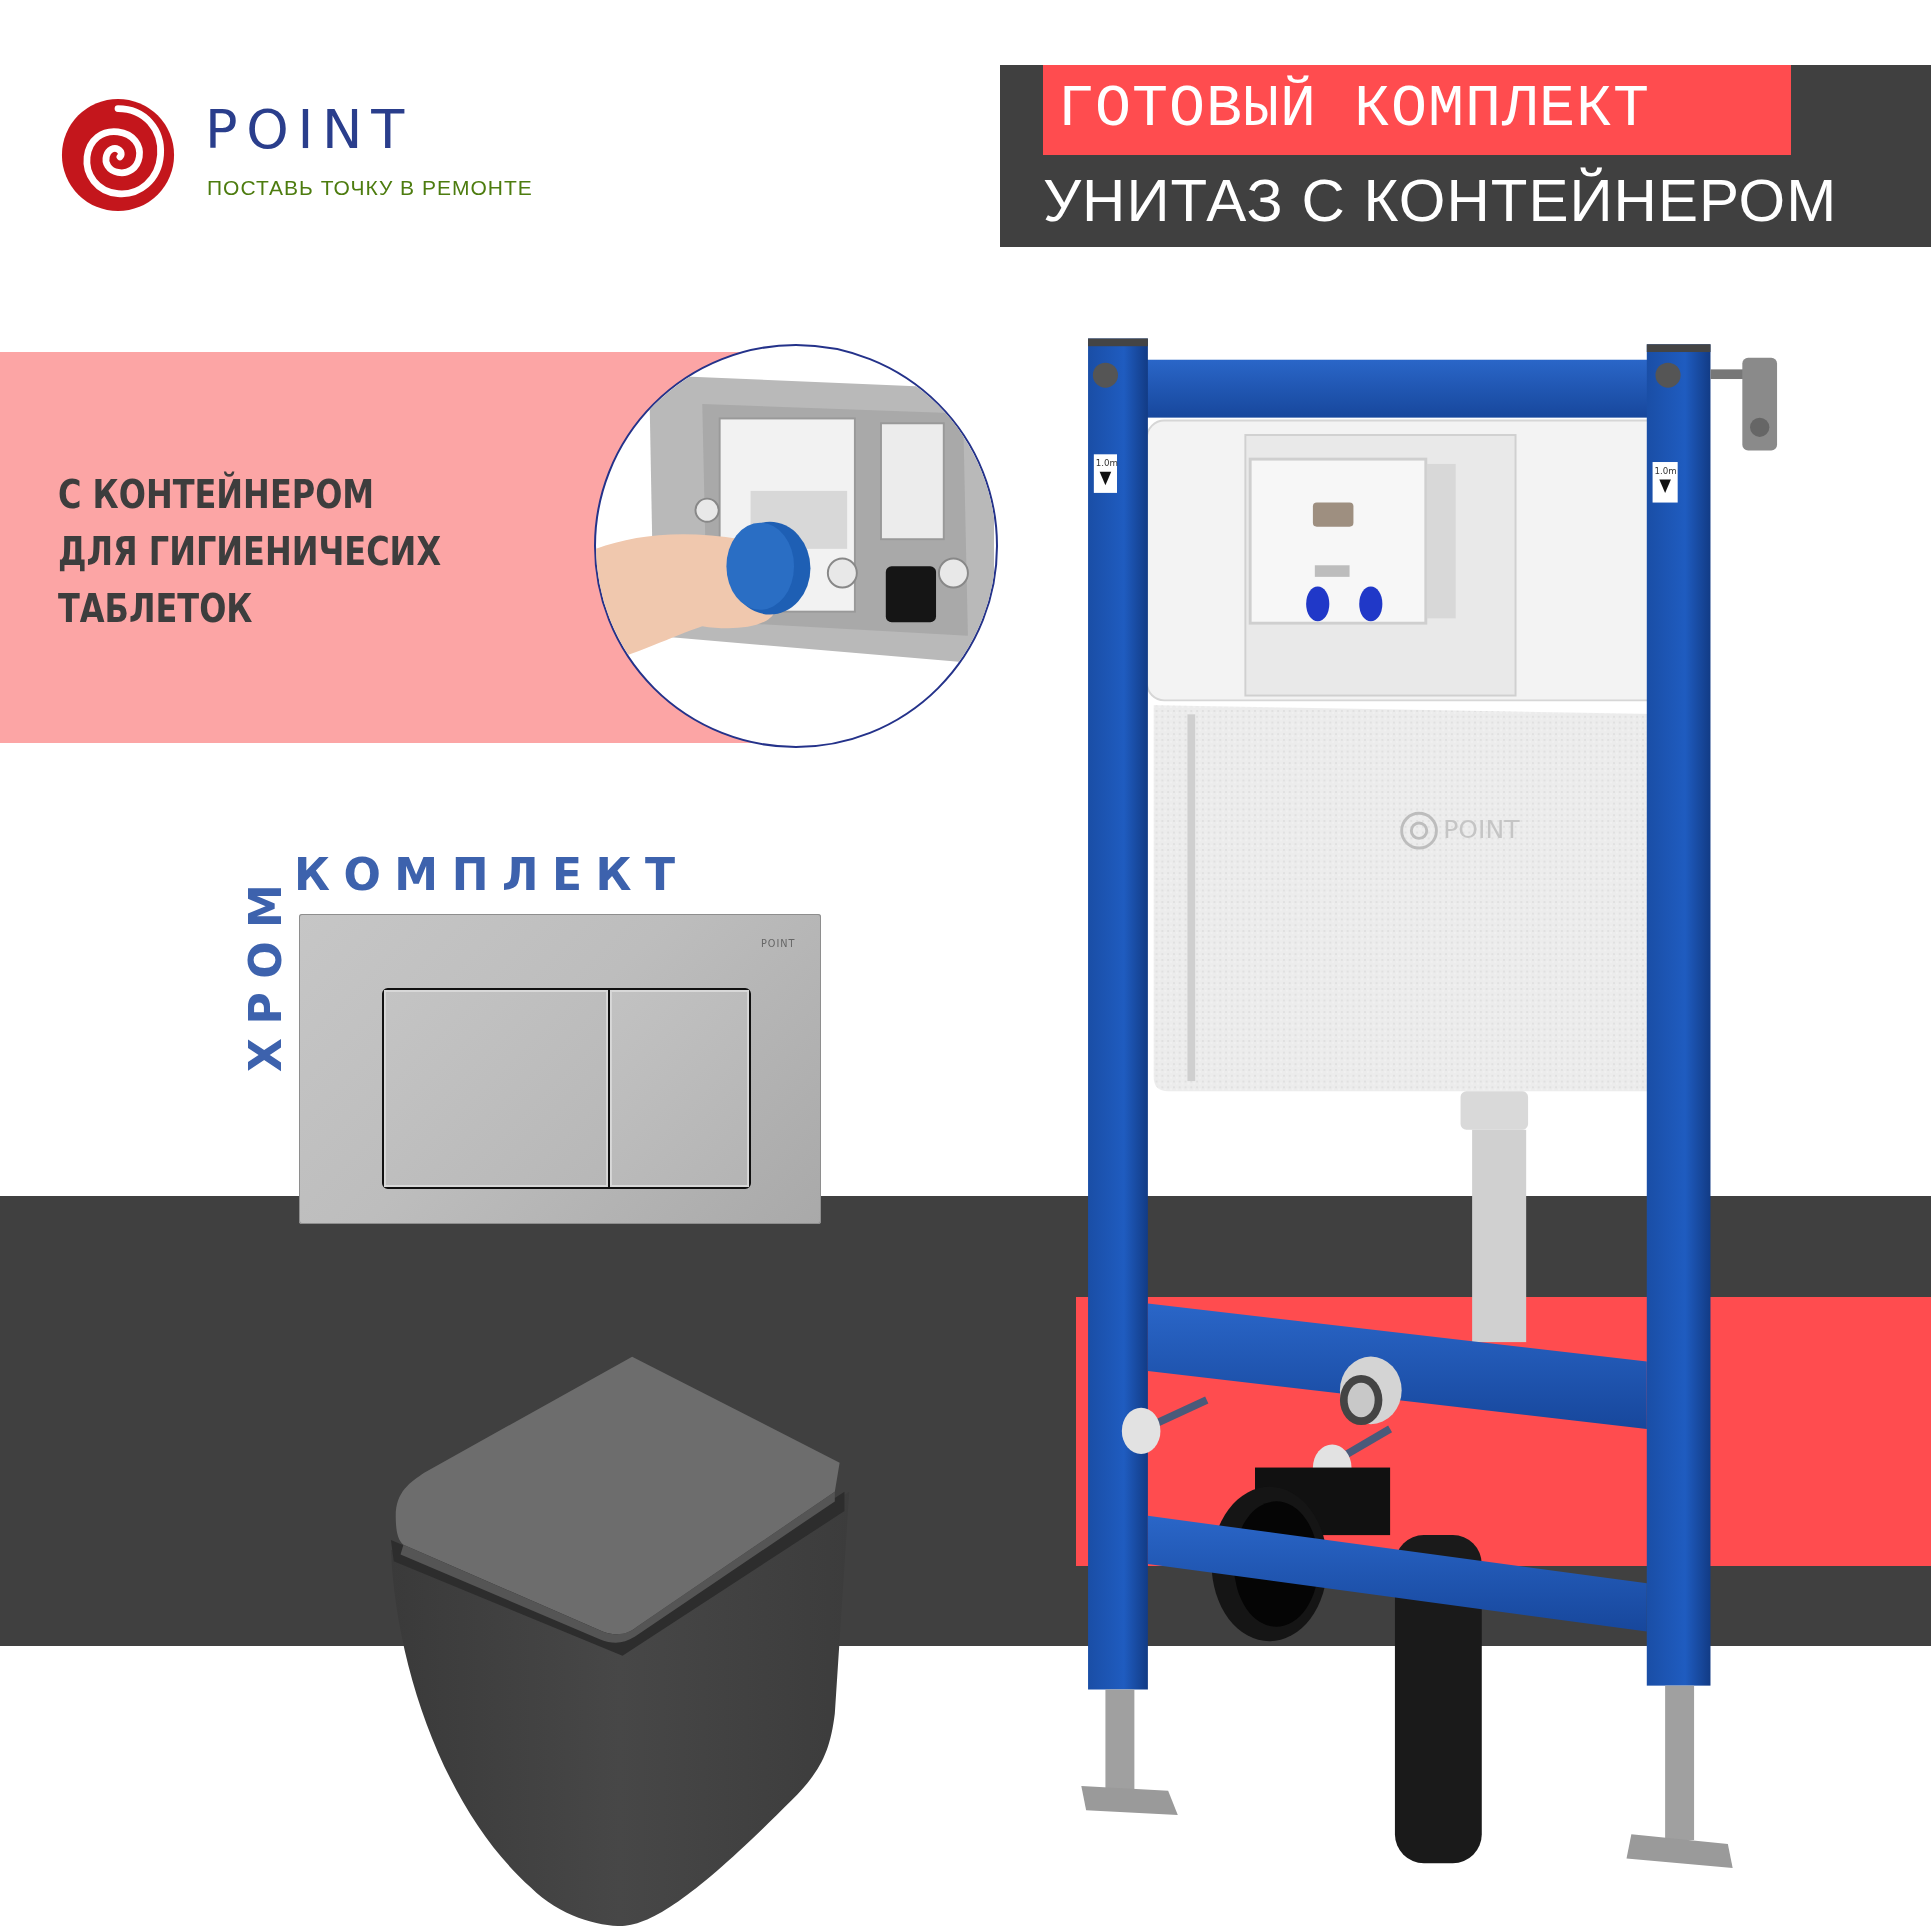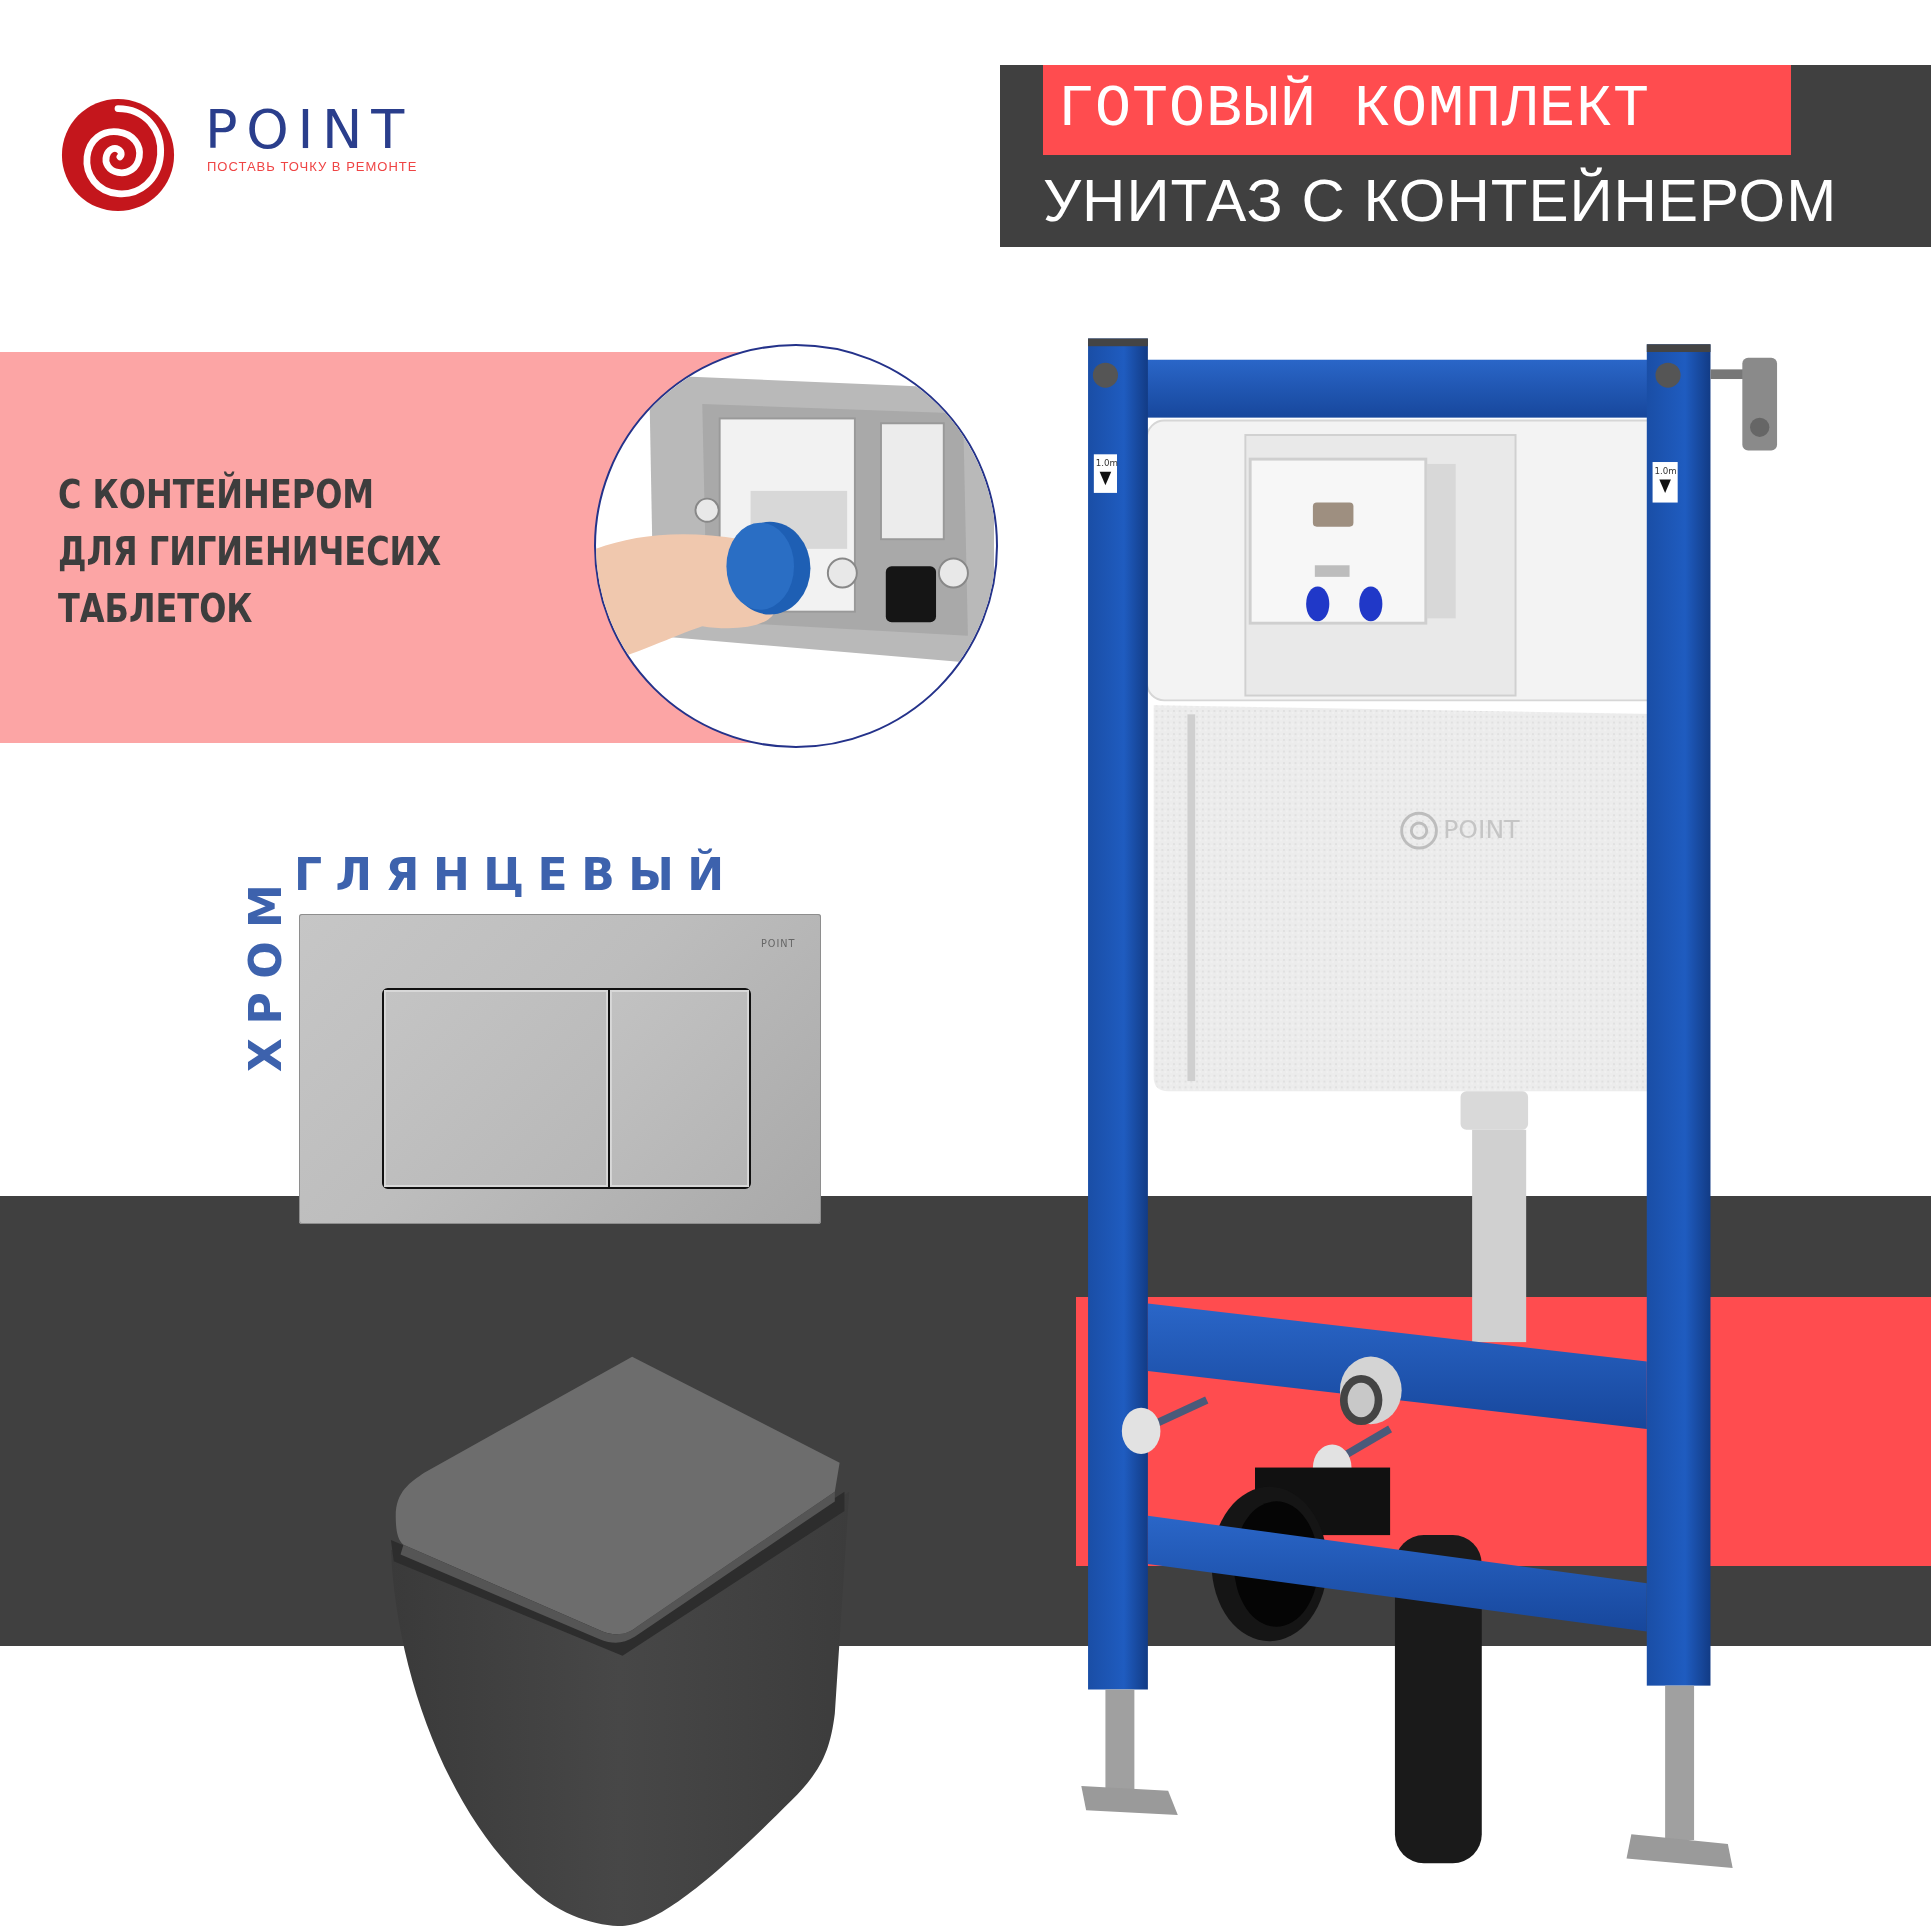--- a/index.html
+++ b/index.html
@@ -3,21 +3,21 @@
 <meta charset="utf-8">
 <style>
   html,body{margin:0;padding:0;background:#fff;}
   body{width:1931px;height:1931px;position:relative;overflow:hidden;font-family:"DejaVu Sans",sans-serif;}
   .abs{position:absolute;}
 
   
   .logo{left:60px;top:97px;width:406px;height:116px;}
   .logo-mark{left:0;top:0;width:116px;height:116px;}
   .logo-word{left:145px;top:3.9px;font-family:"DejaVu Sans",sans-serif;font-size:54px;letter-spacing:8.7px;color:#2a3e8c;font-weight:400;line-height:58px;}
-  .logo-tag{left:147px;top:62px;font-family:"Liberation Sans",sans-serif;font-size:13px;color:#ef4444;letter-spacing:1px;white-space:nowrap;}
+  .logo-tag{left:147px;top:79px;font-family:"Liberation Sans",sans-serif;font-size:21px;color:#4d7c0f;letter-spacing:1px;white-space:nowrap;}
 
   
   .hdr{left:1000px;top:65px;width:931px;height:182px;background:#404040;}
   .hdr-red{left:43px;top:0;width:748px;height:90px;background:#ff4c4f;}
   .hdr-line1{left:58px;top:5.8px;font-family:Liberation Mono, monospace;font-size:60px;color:#fff;letter-spacing:1px;white-space:nowrap;line-height:77px;}
   .hdr-line2{left:43px;top:97px;font-family:"Liberation Sans",sans-serif;font-size:60px;color:#fff;letter-spacing:1px;white-space:nowrap;line-height:77px;}
 
   
   .feature{left:0;top:352px;width:838px;height:391px;background:#fca5a5;}
   .feature-text{left:58px;top:114px;font-family:"DejaVu Sans",sans-serif;font-weight:700;font-size:39px;line-height:57px;color:#3d3d3d;transform:scaleX(0.82);transform-origin:left top;white-space:nowrap;}
@@ -84,21 +84,21 @@
 
       <ellipse cx="180" cy="230" rx="42" ry="48" fill="#1e5fb4"></ellipse>
       <ellipse cx="170" cy="228" rx="35" ry="45" fill="#2a6ec4"></ellipse>
     </svg>
   </div>
 </div>
 
 <div class="abs band"></div>
 <div class="abs red-block"></div>
 
-<div class="abs label-gloss">ГЛЯНЦЕВЫЙ</div>
+<div class="abs label-gloss">КОМПЛЕКТ</div>
 <div class="abs label-chrome">ХРОМ</div>
 
 <div class="abs plate">
   <div class="abs plate-logo">POINT</div>
   <div class="abs plate-btns">
     <div class="btn-big"></div>
     <div class="btn-small"></div>
   </div>
 </div>
 

